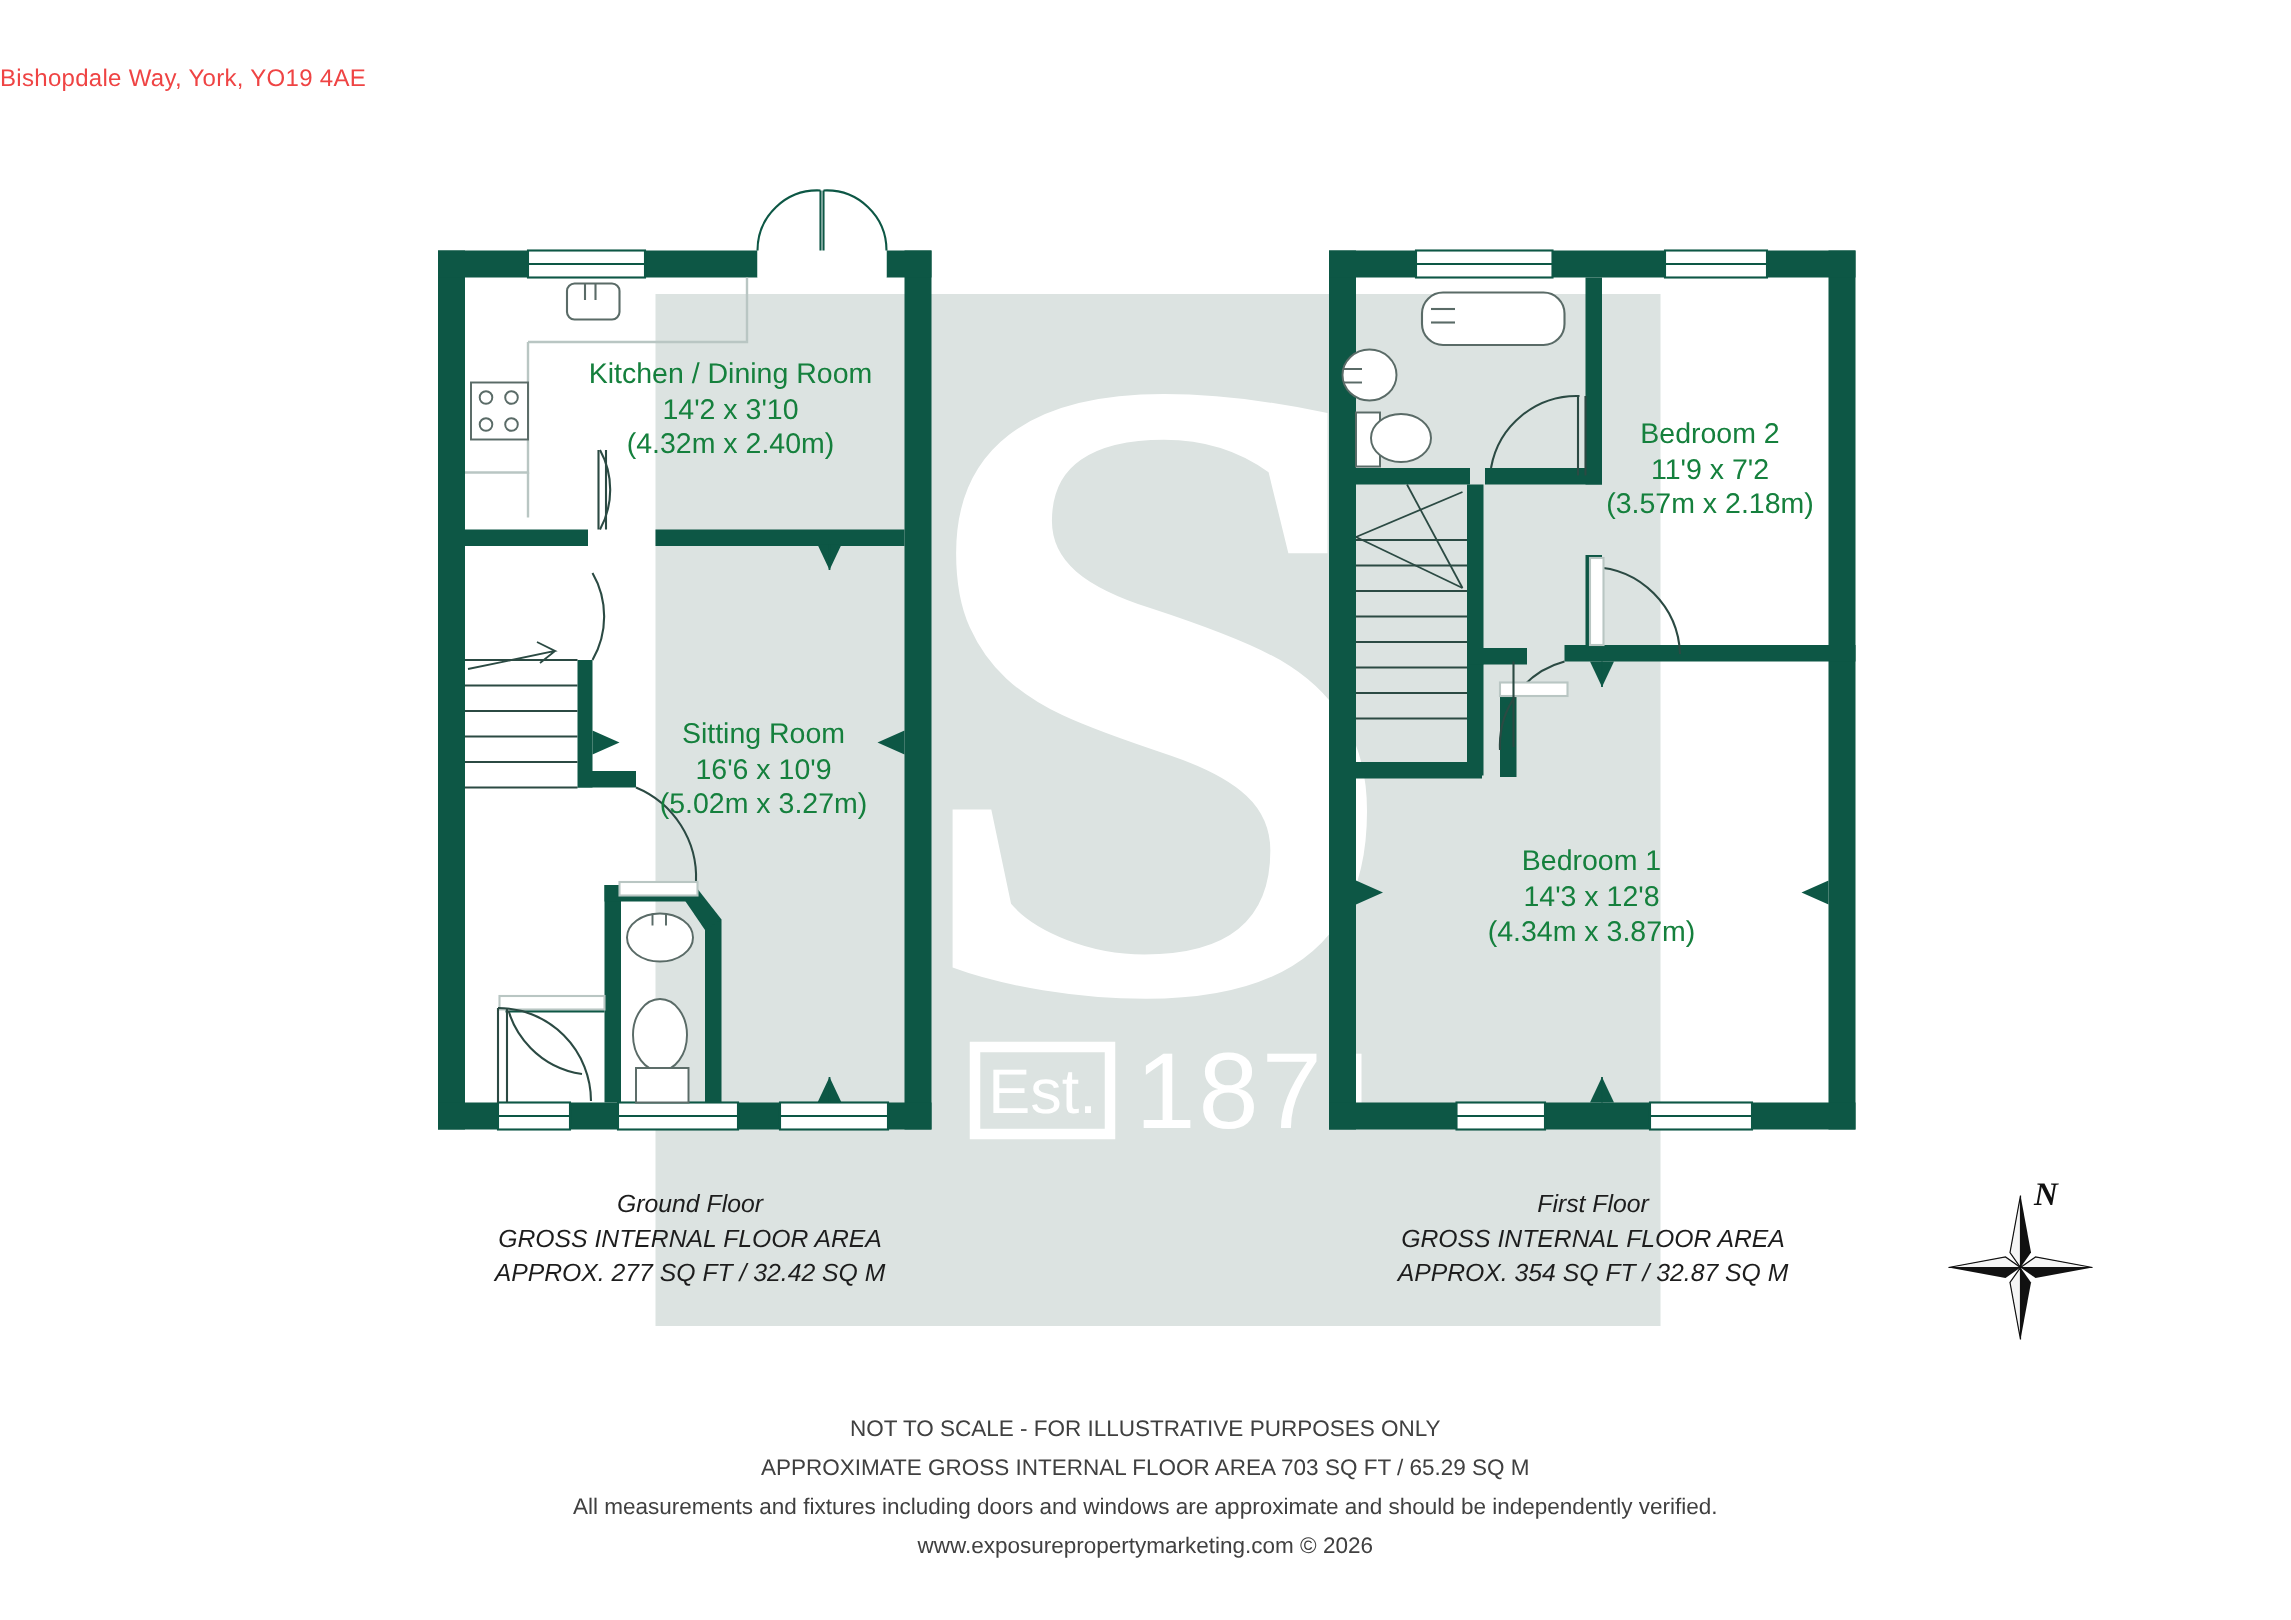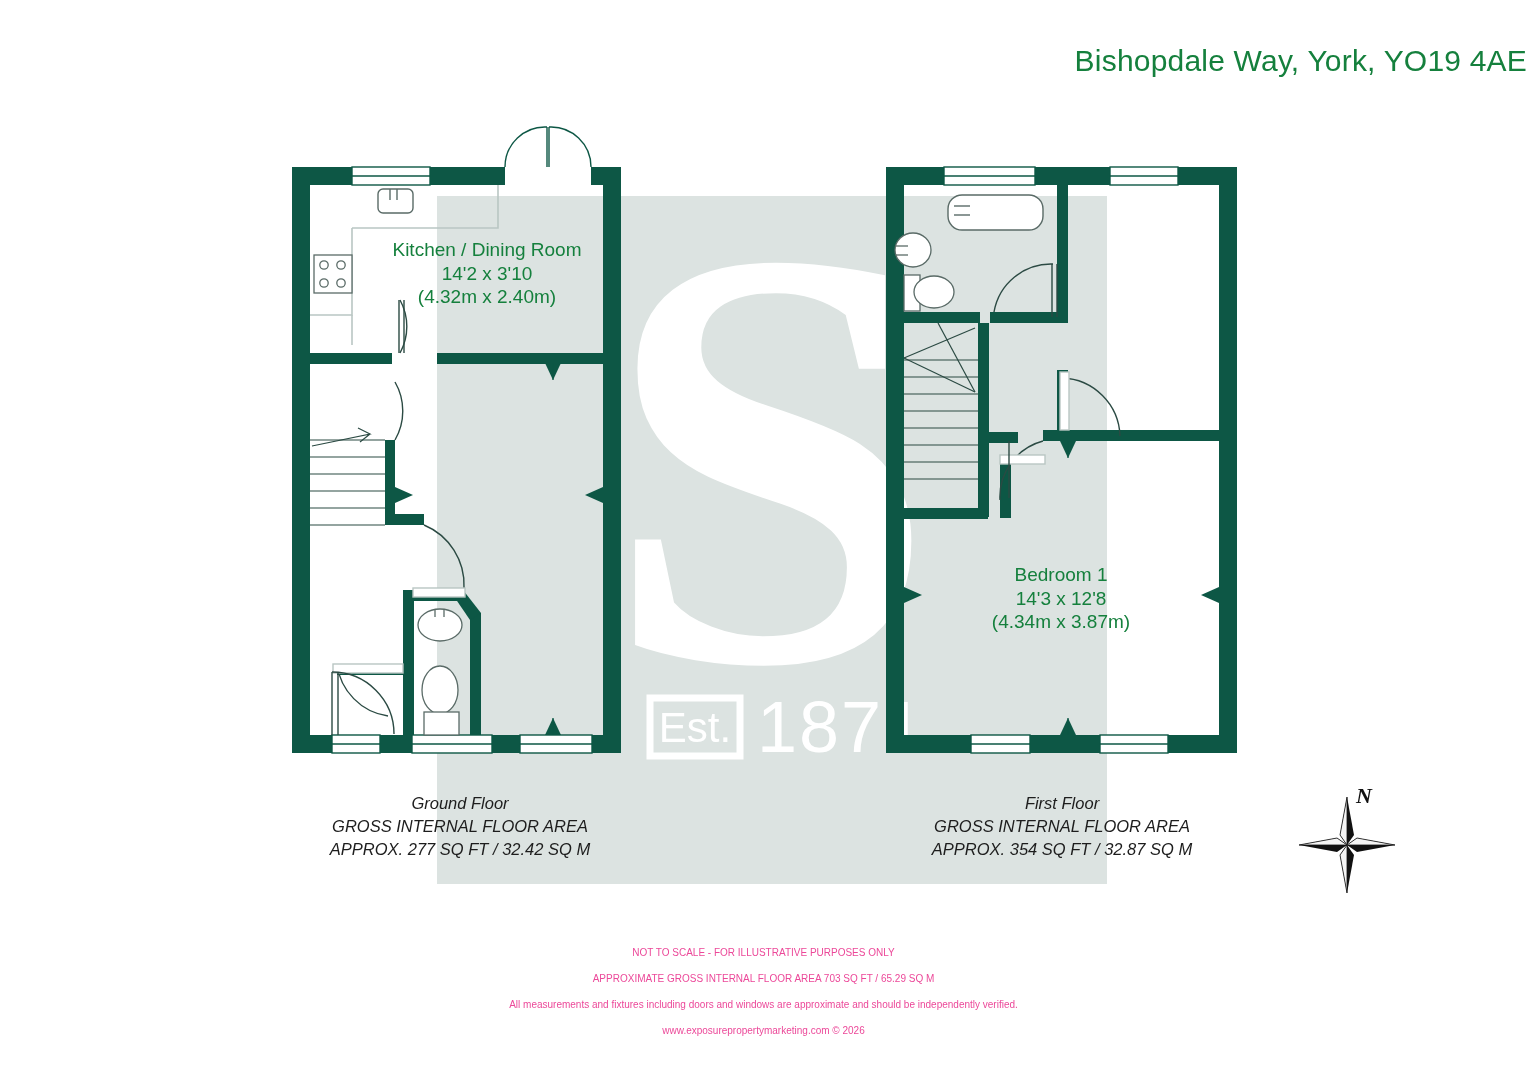--- a/index.html
+++ b/index.html
@@ -13,25 +13,25 @@
     position: relative;
     overflow: hidden;
     font-family: "Liberation Sans", sans-serif;
     color: #1a1a1a;
   }
   #page-title {
     position: absolute;
     top: 44px;
     left: 0;
     width: 1527px;
-    text-align: right;
-    font-size: 30px;
+    text-align: left;
+    font-size: 16px;
     font-weight: 400;
     letter-spacing: 0.2px;
-    color: #15803d;
+    color: #ef4444;
   }
   #plan-stage {
     position: absolute;
     left: 0;
     top: 0;
     width: 1527px;
     height: 1080px;
   }
   .floor-caption {
     position: absolute;
@@ -44,23 +44,23 @@
   }
   #ground-caption { left: 310px; top: 792px; width: 300px; }
   #first-caption  { left: 912px; top: 792px; width: 300px; }
   .caption-line-1 { font-size: 16.5px; }
   #footer {
     position: absolute;
     left: 0;
     top: 940px;
     width: 1527px;
     text-align: center;
-    font-size: 10px;
+    font-size: 15px;
     line-height: 26px;
-    color: #ec4899;
+    color: #404040;
     font-stretch: condensed;
   }
   #footer div { white-space: nowrap; }
   .room-label {
     position: absolute;
     text-align: center;
     font-size: 19px;
     line-height: 23.5px;
     color: #15803d;
     white-space: nowrap;
@@ -336,21 +336,31 @@
       <text x="9" y="-42" font-family="Liberation Serif, serif" font-size="22" font-style="italic" font-weight="700" fill="#111111">N</text>
     </g>
   </svg>
 
   <div class="room-label" style="left:347px; top:238px; width:280px;">
     <div>Kitchen / Dining Room</div>
     <div>14'2 x 3'10</div>
     <div>(4.32m x 2.40m)</div>
   </div>
 
-
+  <div class="room-label" style="left:369px; top:478px; width:280px;">
+    <div>Sitting Room</div>
+    <div>16'6 x 10'9</div>
+    <div>(5.02m x 3.27m)</div>
+  </div>
+
+  <div class="room-label" style="left:1000px; top:278px; width:280px;">
+    <div>Bedroom 2</div>
+    <div>11'9 x 7'2</div>
+    <div>(3.57m x 2.18m)</div>
+  </div>
 
   <div class="room-label" style="left:921px; top:563px; width:280px;">
     <div>Bedroom 1</div>
     <div>14'3 x 12'8</div>
     <div>(4.34m x 3.87m)</div>
   </div>
 </div>
 
 <div class="floor-caption" id="ground-caption">
   <div class="caption-line-1">Ground Floor</div>

